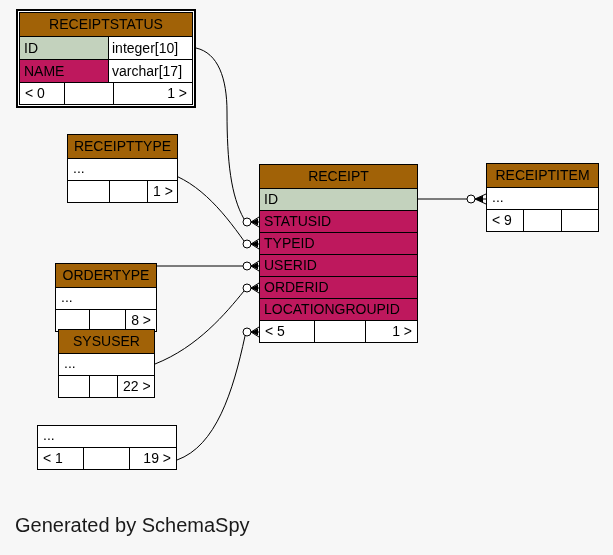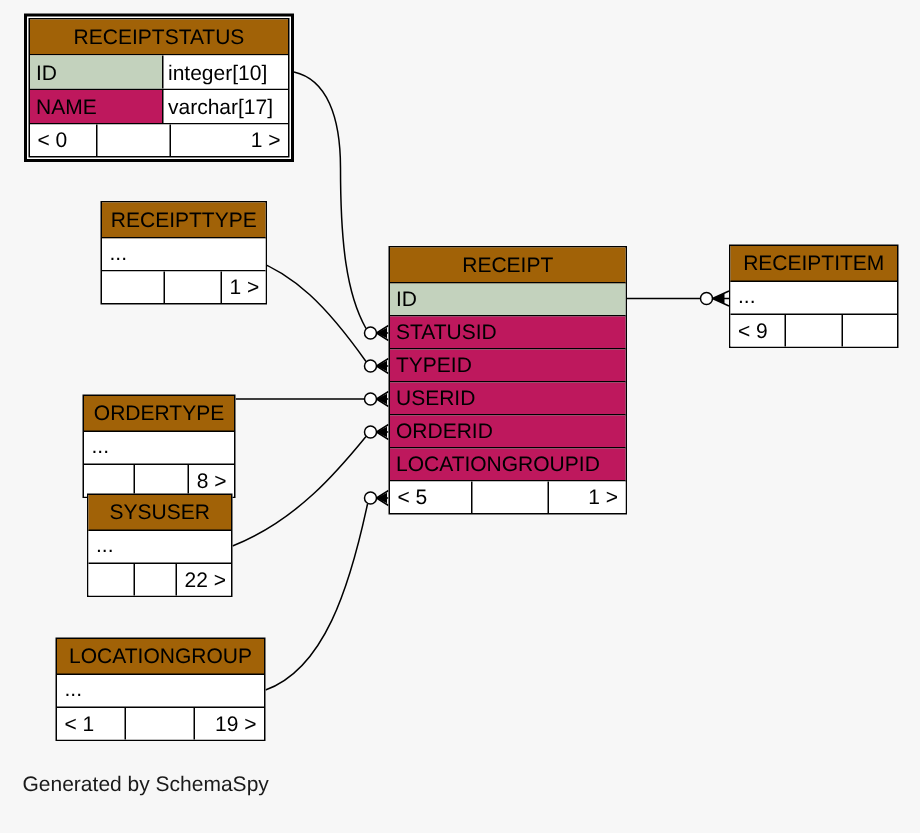--- a/index.html
+++ b/index.html
@@ -38,21 +38,21 @@
   .colrow .name.fixed{flex:none;width:88px;box-sizing:border-box;}
   .colrow .type{flex:1;border-left:1px solid #000;background:#fff;padding:0 0 0 3px;white-space:nowrap;overflow:visible;}
   .pkbg{background:#c3d2bd;}
   .fkbg{background:#be185d;}
   .dots{height:21px;line-height:19px;border-bottom:1px solid #000;background:#fff;padding:0 0 0 5px;white-space:nowrap;}
   .ftr{display:flex;height:21px;line-height:21px;background:#fff;}
   .ftr .fc{box-sizing:border-box;border-right:1px solid #000;padding:0 5px;white-space:nowrap;overflow:hidden;}
   .ftr .fc.last{border-right:none;flex:1;text-align:right;}
   .credit{
     position:absolute;left:15px;top:514px;z-index:2;
-    font-size:14px;color:#1a1a1a;white-space:nowrap;
+    font-size:20px;color:#1a1a1a;white-space:nowrap;
   }
 </style>
 </head>
 <body>
 
 <div id="canvas">
 
   <svg id="edges" width="613" height="555" viewBox="0 0 613 555">
 
     <g stroke="#000" fill="none" stroke-width="1">
@@ -141,21 +141,20 @@
     <div class="hdr">SYSUSER</div>
     <div class="dots">...</div>
     <div class="ftr">
       <span class="fc" style="width:31px;"></span>
       <span class="fc" style="width:28px;"></span>
       <span class="fc last">22 &gt;</span>
     </div>
   </div>
 
   <div class="tbl" style="left:37px;top:425px;width:140px;">
-    <div class="hdr">LOCATIONGROUP</div>
     <div class="dots">...</div>
     <div class="ftr">
       <span class="fc" style="width:46px;">&lt; 1</span>
       <span class="fc" style="width:46px;"></span>
       <span class="fc last">19 &gt;</span>
     </div>
   </div>
 
   <div class="tbl" style="left:259px;top:164px;width:159px;">
     <div class="hdr">RECEIPT</div>

